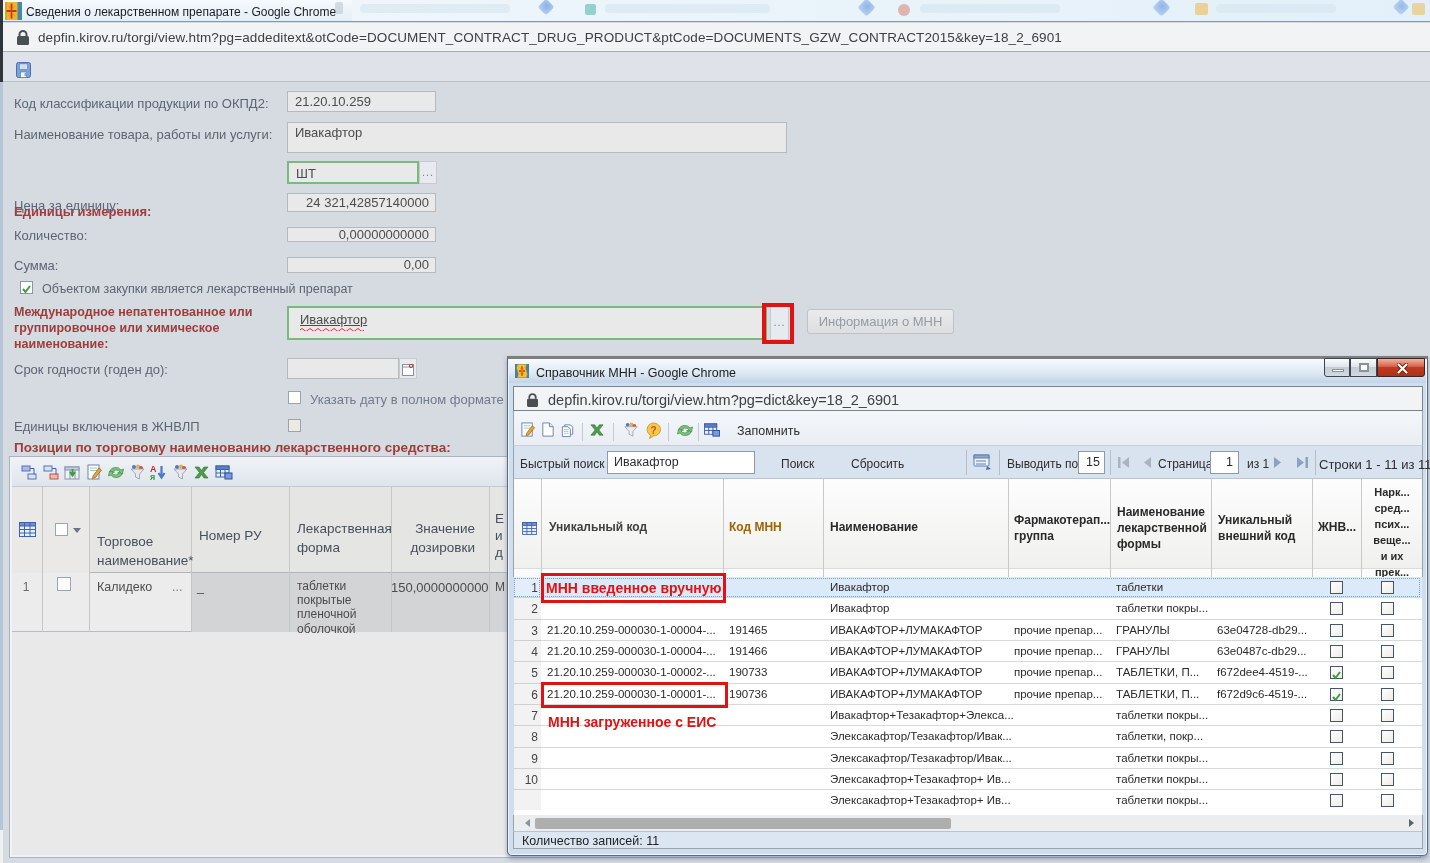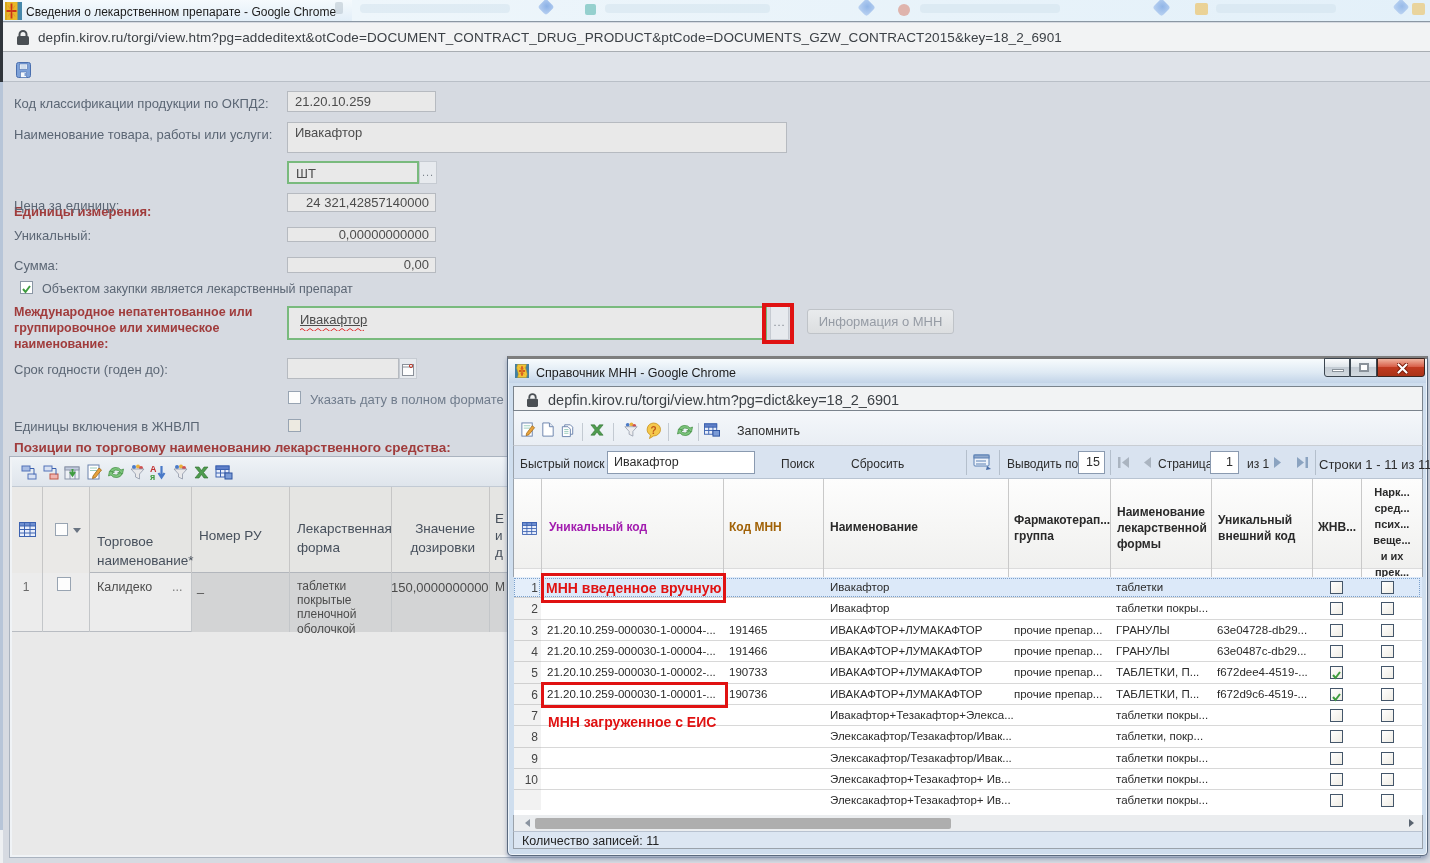--- a/index.html
+++ b/index.html
@@ -79,21 +79,21 @@
 <div class="lbl" style="left:14px;top:127px;">Наименование товара, работы или услуги:</div>
 <div class="inp" style="left:287px;top:122px;width:500px;height:31px;padding-left:7px;padding-top:2px;">Ивакафтор</div>
 
 <div class="lbl red" style="left:14px;top:166px;font-size:13px;margin-top:38px;">Единицы измерения:</div>
 <div class="inp" style="left:287px;top:161px;width:132px;height:23px;line-height:21px;padding-left:7px;border:2px solid #79ba7d;">ШТ</div>
 <div class="dots-btn" style="left:419px;top:161px;width:18px;height:23px;line-height:20px;">...</div>
 
 <div class="lbl" style="left:14px;top:198px;">Цена за единицу:</div>
 <div class="inp num" style="left:287px;top:193px;width:149px;height:19px;line-height:17px;">24 321,42857140000</div>
 
-<div class="lbl" style="left:14px;top:228px;">Уникальный:</div>
+<div class="lbl" style="left:14px;top:228px;">Количество:</div>
 <div class="inp num" style="left:287px;top:227px;width:149px;height:15px;line-height:13px;">0,00000000000</div>
 
 <div class="lbl" style="left:14px;top:258px;">Сумма:</div>
 <div class="inp num" style="left:287px;top:257px;width:149px;height:16px;line-height:14px;">0,00</div>
 
 <div class="cb" style="left:20px;top:281px;background:#fff;border-color:#8a96a4;">
   <svg width="11" height="11" viewBox="0 0 11 11" style="margin:0 0 1px 0;">
       <path d="M2 5 L4.5 8 L9 2" fill="none" stroke="#3f9c3f" stroke-width="2"></path>
     </svg>
 </div>
@@ -373,21 +373,21 @@
 <div class="abs" style="left:522px;top:521px;">
   <svg width="15" height="13" viewBox="0 0 17 15">
     <rect x="0.5" y="0.5" width="16" height="14" fill="#e8eefb" stroke="#3c62b0"></rect>
     <rect x="0.5" y="0.5" width="16" height="3.5" fill="#6f8fd0" stroke="#3c62b0"></rect>
     <line x1="5.5" y1="1" x2="5.5" y2="14" stroke="#3c62b0"></line>
       <line x1="11" y1="1" x2="11" y2="14" stroke="#3c62b0"></line>
     <line x1="1" y1="7.5" x2="16" y2="7.5" stroke="#3c62b0"></line>
       <line x1="1" y1="11" x2="16" y2="11" stroke="#3c62b0"></line>
   </svg>
 </div>
-<div class="abs" style="left:549px;top:520px;font-size:12px;font-weight:bold;color:#a21caf;">Уникальный код</div>
+<div class="abs" style="left:549px;top:520px;font-size:12px;font-weight:bold;color:#404040;">Уникальный код</div>
 <div class="abs" style="left:729px;top:520px;font-size:12px;font-weight:bold;color:#a16207;">Код МНН</div>
 <div class="abs" style="left:830px;top:520px;font-size:12px;font-weight:bold;color:#2a2a2a;">Наименование</div>
 <div class="abs" style="left:1014px;top:512px;font-size:12px;font-weight:bold;color:#2a2a2a;line-height:16px;">Фармакотерап...<br>группа</div>
 <div class="abs" style="left:1117px;top:504px;font-size:12px;font-weight:bold;color:#2a2a2a;line-height:16px;">Наименование<br>лекарственной<br>формы</div>
 <div class="abs" style="left:1218px;top:512px;font-size:12px;font-weight:bold;color:#2a2a2a;line-height:16px;">Уникальный<br>внешний код</div>
 <div class="abs" style="left:1318px;top:520px;font-size:12px;font-weight:bold;color:#2a2a2a;">ЖНВ...</div>
 <div class="abs" style="left:1364px;top:484px;width:56px;font-size:11px;font-weight:bold;color:#2a2a2a;line-height:16px;text-align:center;">Нарк...<br>сред...<br>псих...<br>веще...<br>и их<br>прек...</div>
 
 <div class="abs" id="prows" style="left:0;top:0;">
     <div style="position:absolute;left:514px;top:577px;width:908px;height:21.33px;background:#dce9f9;border-bottom:1px solid #d8d8d8;"></div>

